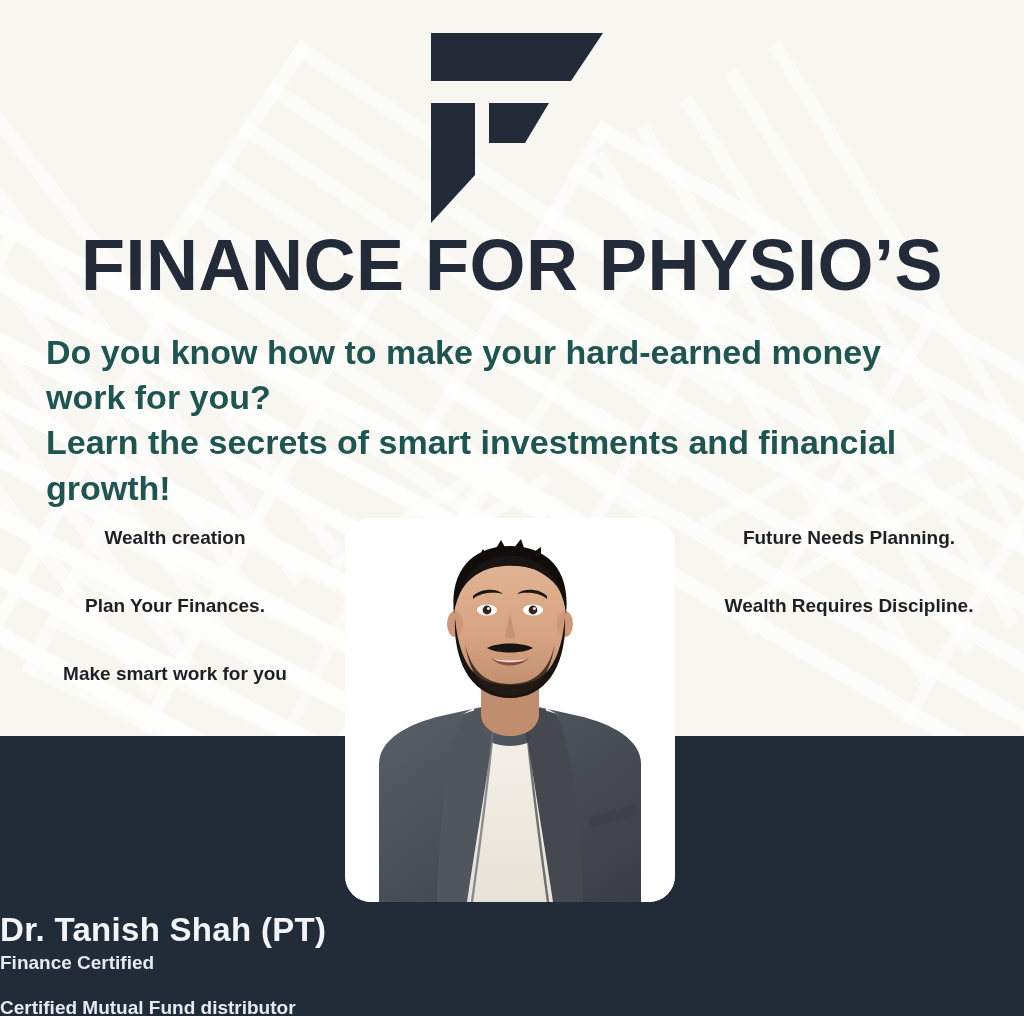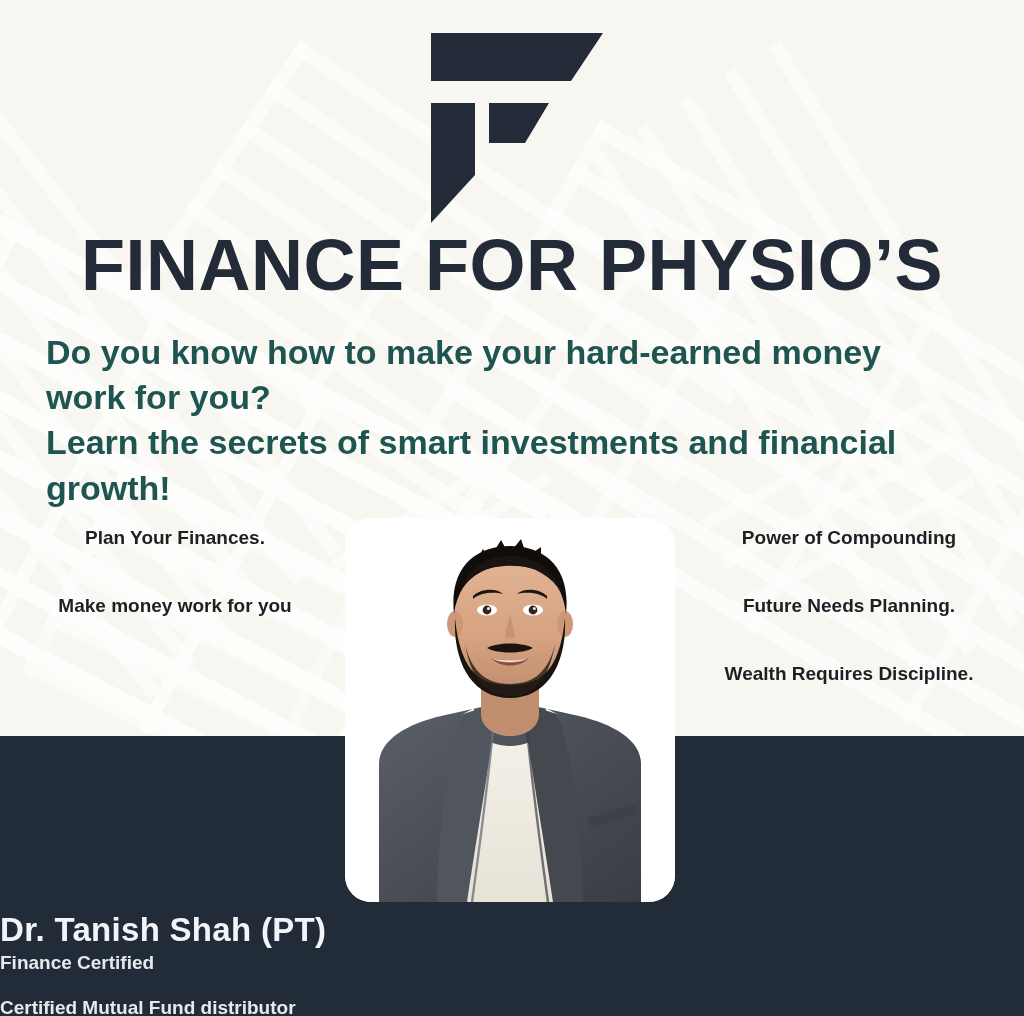--- a/index.html
+++ b/index.html
@@ -291,25 +291,25 @@
 
   <div class="subhead">
     <p>Do you know how to make your hard-earned money</p>
     <p>work for you?</p>
     <p>Learn the secrets of smart investments and financial</p>
     <p>growth!</p>
   </div>
 
   <div class="features">
     <div class="feat-col left">
+      <div class="feat-item">Wealth creation</div>
       <div class="feat-item">Plan Your Finances.</div>
-      <div class="feat-item">Make money work for you</div>
+      <div class="feat-item">Make smart work for you</div>
     </div>
     <div class="feat-col right">
-      <div class="feat-item">Power of Compounding</div>
       <div class="feat-item">Future Needs Planning.</div>
       <div class="feat-item">Wealth Requires Discipline.</div>
     </div>
   </div>
 
   <div class="dark-band"></div>
 
   <div class="portrait-card">
     <svg viewBox="0 0 330 384" preserveAspectRatio="xMidYMid slice" aria-hidden="true">
       <defs>

